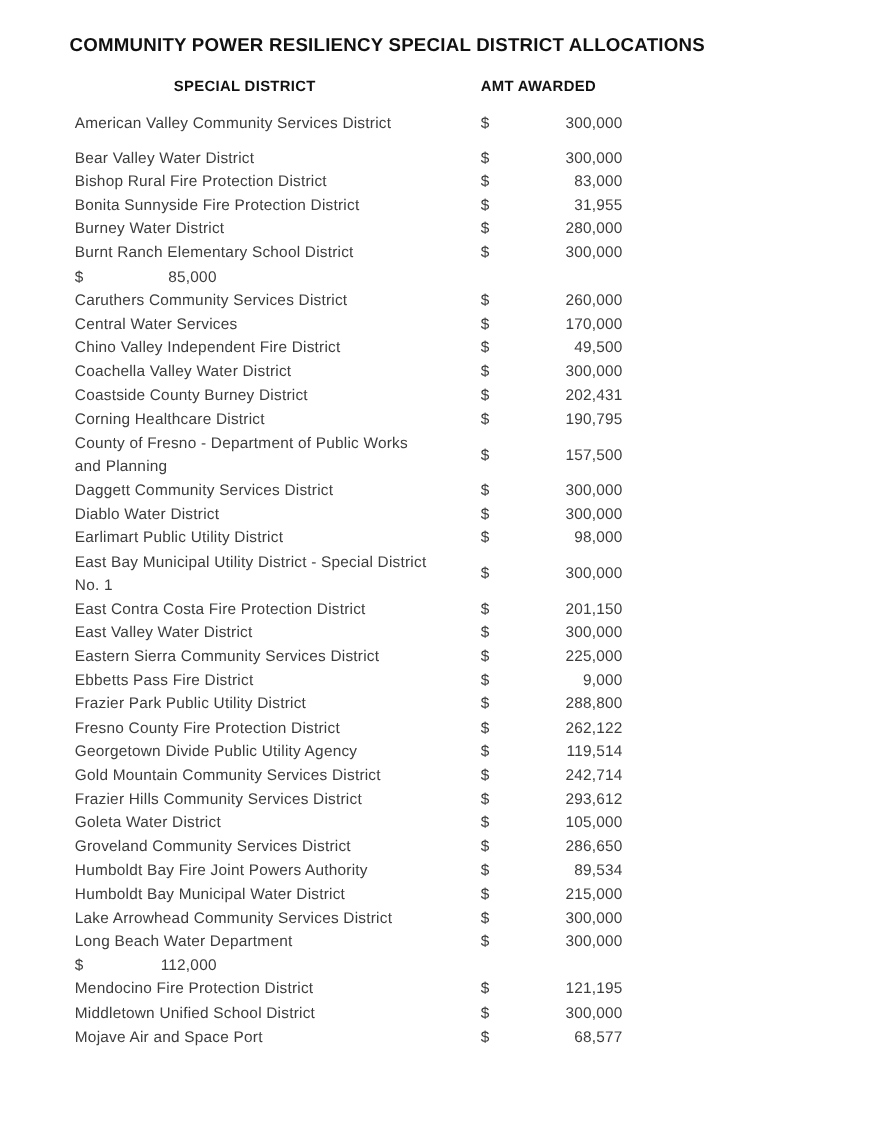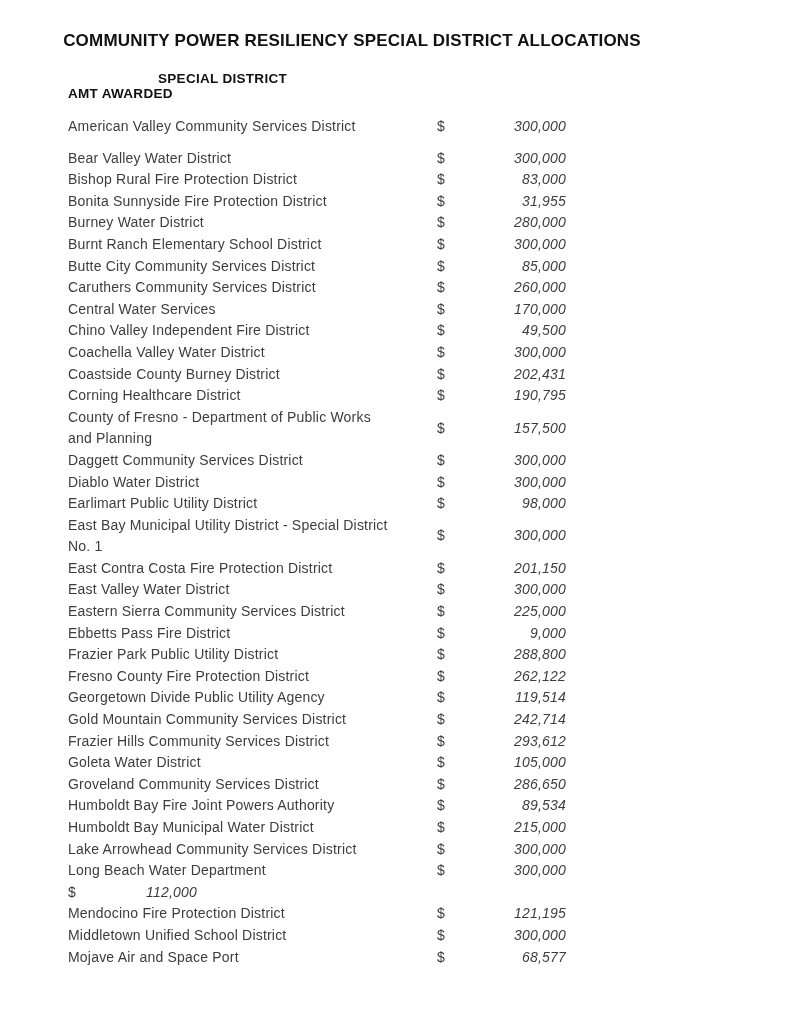--- a/index.html
+++ b/index.html
@@ -32,21 +32,20 @@
     letter-spacing: 0.2px;
   }
   .header-row {
     display: flex;
     margin-left: 68px;
     margin-top: 20px;
     font-weight: bold;
     font-size: 13.5px;
     color: #111111;
     letter-spacing: 0.3px;
-    flex-direction: column;
   }
   .header-district {
     width: 369px;
     text-align: center;
     box-sizing: border-box;
     padding-right: 60px; 
   }
   .header-amount {
     width: 129px;
     text-align: left;
@@ -75,21 +74,20 @@
     display: flex;
     justify-content: space-between;
     align-items: center;
     line-height: 21.6px;
   }
   .dollar {
     text-align: left;
   }
   .value {
     text-align: right;
-    font-style: italic;
   }
 </style>
 </head>
 <body>
 
 <div class="page">
 
   <h1 class="doc-title">COMMUNITY POWER RESILIENCY SPECIAL DISTRICT ALLOCATIONS</h1>
 
   <div class="header-row">
@@ -140,21 +138,20 @@
 
   <div class="row">
     <div class="cell-district">Burnt Ranch Elementary School District</div>
     <div class="cell-amount">
       <span class="dollar">$</span>
       <span class="value">300,000</span>
     </div>
   </div>
 
   <div class="row">
-    <div class="cell-district">Butte City Community Services District</div>
     <div class="cell-amount">
       <span class="dollar">$</span>
       <span class="value">85,000</span>
     </div>
   </div>
 
   <div class="row">
     <div class="cell-district">Caruthers Community Services District</div>
     <div class="cell-amount">
       <span class="dollar">$</span>

